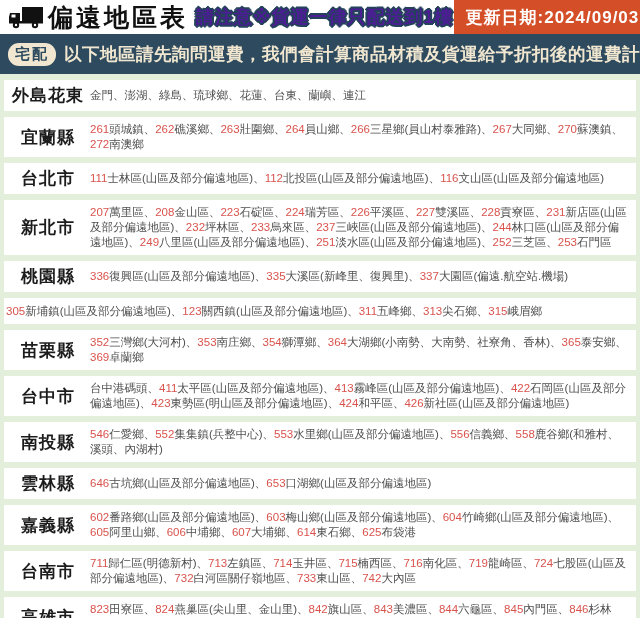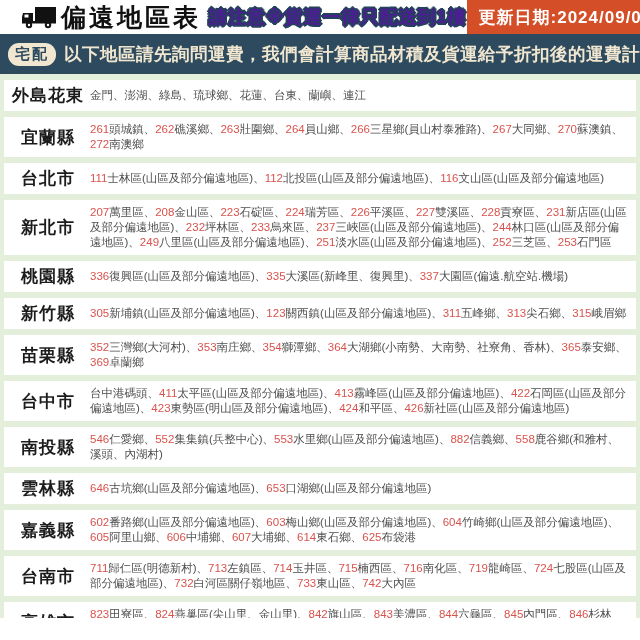--- a/index.html
+++ b/index.html
@@ -4,21 +4,21 @@
 <style>
   html,body{margin:0;padding:0;}
   body{
     width:640px;height:640px;overflow:hidden;
     font-family:"Liberation Sans","DejaVu Sans",sans-serif;
     background:#ffffff;
   }
   
   .header{
     height:34px;display:flex;align-items:center;background:#ffffff;
-    padding-left:21px;box-sizing:border-box;white-space:nowrap;
+    padding-left:8px;box-sizing:border-box;white-space:nowrap;
   }
   .truck{width:36px;height:24px;flex:0 0 auto;margin-right:4px;}
   .title{
     font-size:25px;font-weight:bold;color:#111;letter-spacing:3px;margin-right:8px;
   }
   .warning{
     font-size:18px;font-weight:bold;color:#4c1d95;letter-spacing:1px;
     text-shadow:-2px 0 #24435a,2px 0 #24435a,0 -2px #24435a,0 2px #24435a,
                 -1px -1px #24435a,1px -1px #24435a,-1px 1px #24435a,1px 1px #24435a;
   }
@@ -98,34 +98,33 @@
     </div>
     <div class="row">
       <div class="region-label">新北市</div>
       <div class="areas"><span class="code">207</span><span>萬里區</span><span class="sep">、</span><span class="code">208</span><span>金山區</span><span class="sep">、</span><span class="code">223</span><span>石碇區</span><span class="sep">、</span><span class="code">224</span><span>瑞芳區</span><span class="sep">、</span><span class="code">226</span><span>平溪區</span><span class="sep">、</span><span class="code">227</span><span>雙溪區</span><span class="sep">、</span><span class="code">228</span><span>貢寮區</span><span class="sep">、</span><span class="code">231</span><span>新店區(山區及部分偏遠地區)</span><span class="sep">、</span><span class="code">232</span><span>坪林區</span><span class="sep">、</span><span class="code">233</span><span>烏來區</span><span class="sep">、</span><span class="code">237</span><span>三峽區(山區及部分偏遠地區)</span><span class="sep">、</span><span class="code">244</span><span>林口區(山區及部分偏遠地區)</span><span class="sep">、</span><span class="code">249</span><span>八里區(山區及部分偏遠地區)</span><span class="sep">、</span><span class="code">251</span><span>淡水區(山區及部分偏遠地區)</span><span class="sep">、</span><span class="code">252</span><span>三芝區</span><span class="sep">、</span><span class="code">253</span><span>石門區</span></div>
     </div>
     <div class="row">
       <div class="region-label">桃園縣</div>
       <div class="areas"><span class="code">336</span><span>復興區(山區及部分偏遠地區)</span><span class="sep">、</span><span class="code">335</span><span>大溪區(新峰里、復興里)</span><span class="sep">、</span><span class="code">337</span><span>大園區(偏遠.航空站.機場)</span></div>
     </div>
     <div class="row">
-      <div class="region-label">新竹縣</div>
       <div class="areas"><span class="code">305</span><span>新埔鎮(山區及部分偏遠地區)</span><span class="sep">、</span><span class="code">123</span><span>關西鎮(山區及部分偏遠地區)</span><span class="sep">、</span><span class="code">311</span><span>五峰鄉</span><span class="sep">、</span><span class="code">313</span><span>尖石鄉</span><span class="sep">、</span><span class="code">315</span><span>峨眉鄉</span></div>
     </div>
     <div class="row">
       <div class="region-label">苗栗縣</div>
       <div class="areas"><span class="code">352</span><span>三灣鄉(大河村)</span><span class="sep">、</span><span class="code">353</span><span>南庄鄉</span><span class="sep">、</span><span class="code">354</span><span>獅潭鄉</span><span class="sep">、</span><span class="code">364</span><span>大湖鄉(小南勢、大南勢、社寮角、香林)</span><span class="sep">、</span><span class="code">365</span><span>泰安鄉</span><span class="sep">、</span><span class="code">369</span><span>卓蘭鄉</span></div>
     </div>
     <div class="row">
       <div class="region-label">台中市</div>
       <div class="areas"><span>台中港碼頭</span><span class="sep">、</span><span class="code">411</span><span>太平區(山區及部分偏遠地區)</span><span class="sep">、</span><span class="code">413</span><span>霧峰區(山區及部分偏遠地區)</span><span class="sep">、</span><span class="code">422</span><span>石岡區(山區及部分偏遠地區)</span><span class="sep">、</span><span class="code">423</span><span>東勢區(明山區及部分偏遠地區)</span><span class="sep">、</span><span class="code">424</span><span>和平區</span><span class="sep">、</span><span class="code">426</span><span>新社區(山區及部分偏遠地區)</span></div>
     </div>
     <div class="row">
       <div class="region-label">南投縣</div>
-      <div class="areas"><span class="code">546</span><span>仁愛鄉</span><span class="sep">、</span><span class="code">552</span><span>集集鎮(兵整中心)</span><span class="sep">、</span><span class="code">553</span><span>水里鄉(山區及部分偏遠地區)</span><span class="sep">、</span><span class="code">882</span><span>信義鄉</span><span class="sep">、</span><span class="code">558</span><span>鹿谷鄉(和雅村、溪頭、內湖村)</span></div>
+      <div class="areas"><span class="code">546</span><span>仁愛鄉</span><span class="sep">、</span><span class="code">552</span><span>集集鎮(兵整中心)</span><span class="sep">、</span><span class="code">553</span><span>水里鄉(山區及部分偏遠地區)</span><span class="sep">、</span><span class="code">556</span><span>信義鄉</span><span class="sep">、</span><span class="code">558</span><span>鹿谷鄉(和雅村、溪頭、內湖村)</span></div>
     </div>
     <div class="row">
       <div class="region-label">雲林縣</div>
       <div class="areas"><span class="code">646</span><span>古坑鄉(山區及部分偏遠地區)</span><span class="sep">、</span><span class="code">653</span><span>口湖鄉(山區及部分偏遠地區)</span></div>
     </div>
     <div class="row">
       <div class="region-label">嘉義縣</div>
       <div class="areas"><span class="code">602</span><span>番路鄉(山區及部分偏遠地區)</span><span class="sep">、</span><span class="code">603</span><span>梅山鄉(山區及部分偏遠地區)</span><span class="sep">、</span><span class="code">604</span><span>竹崎鄉(山區及部分偏遠地區)</span><span class="sep">、</span><span class="code">605</span><span>阿里山鄉</span><span class="sep">、</span><span class="code">606</span><span>中埔鄉</span><span class="sep">、</span><span class="code">607</span><span>大埔鄉</span><span class="sep">、</span><span class="code">614</span><span>東石鄉</span><span class="sep">、</span><span class="code">625</span><span>布袋港</span></div>
     </div>
     <div class="row">

